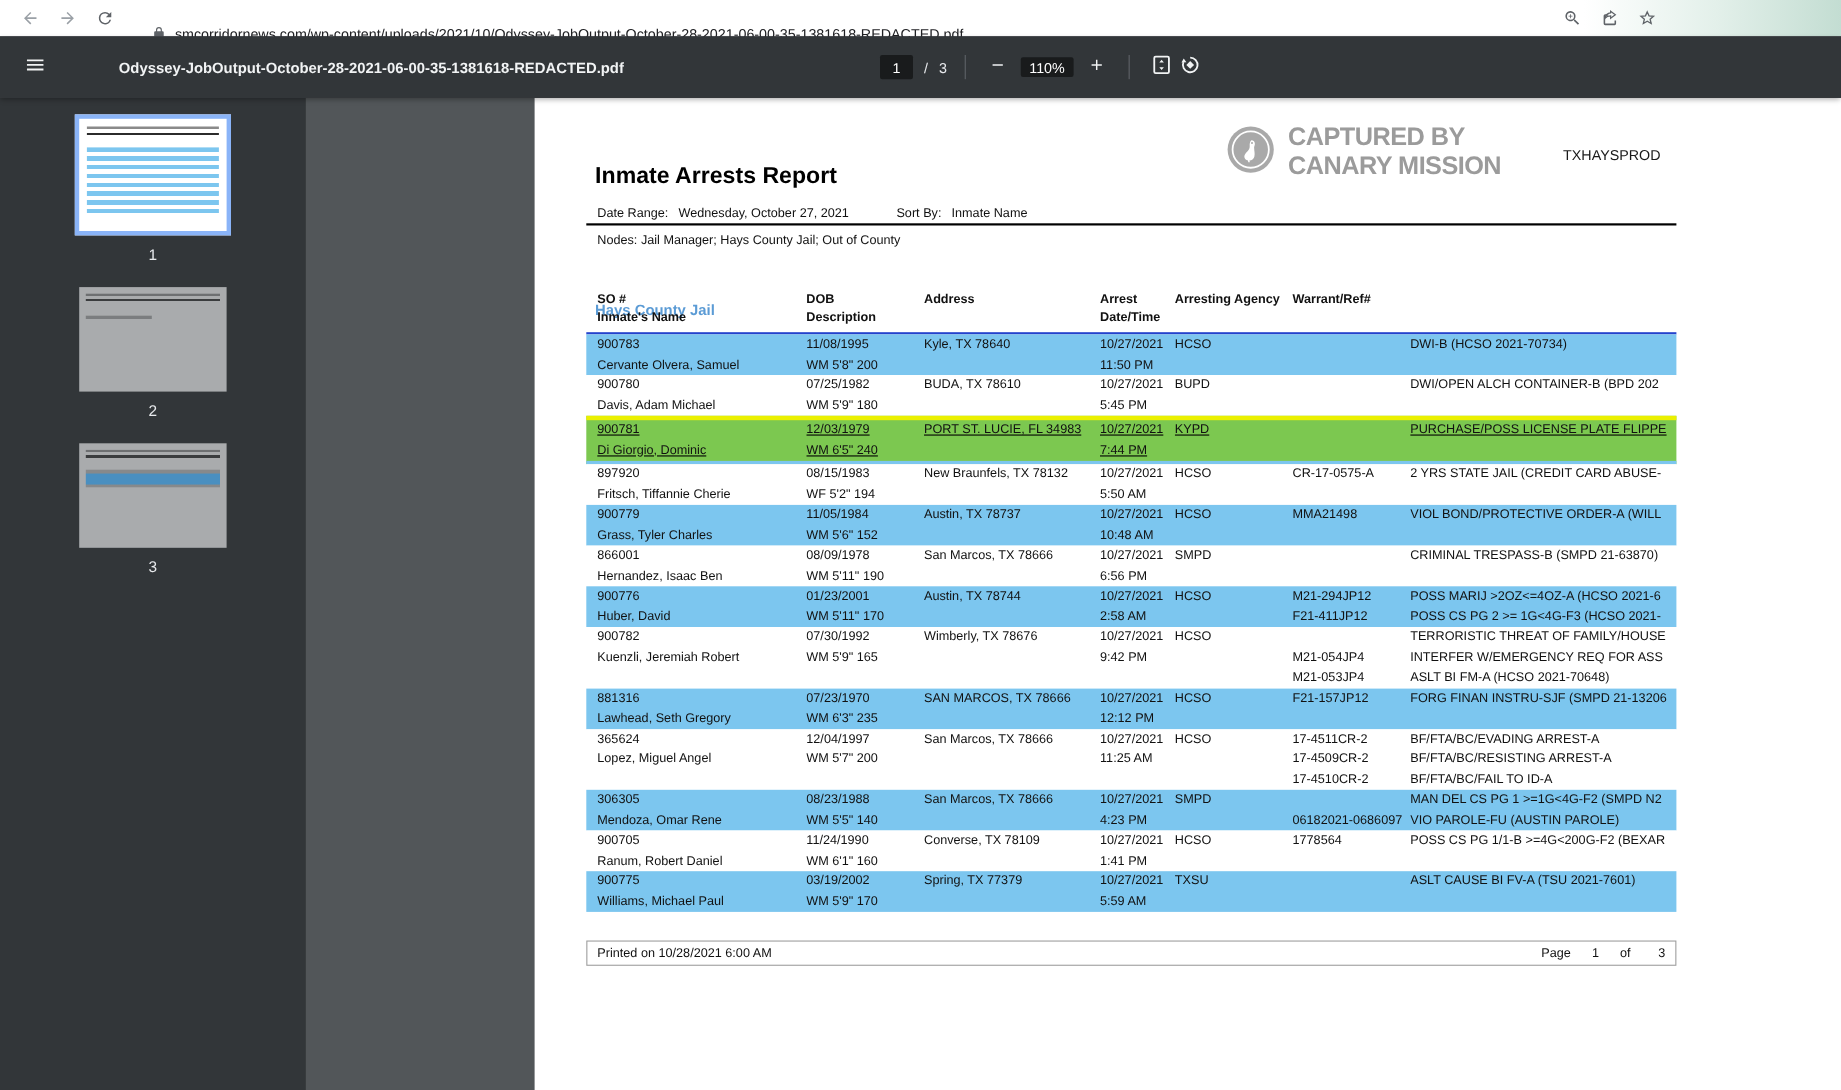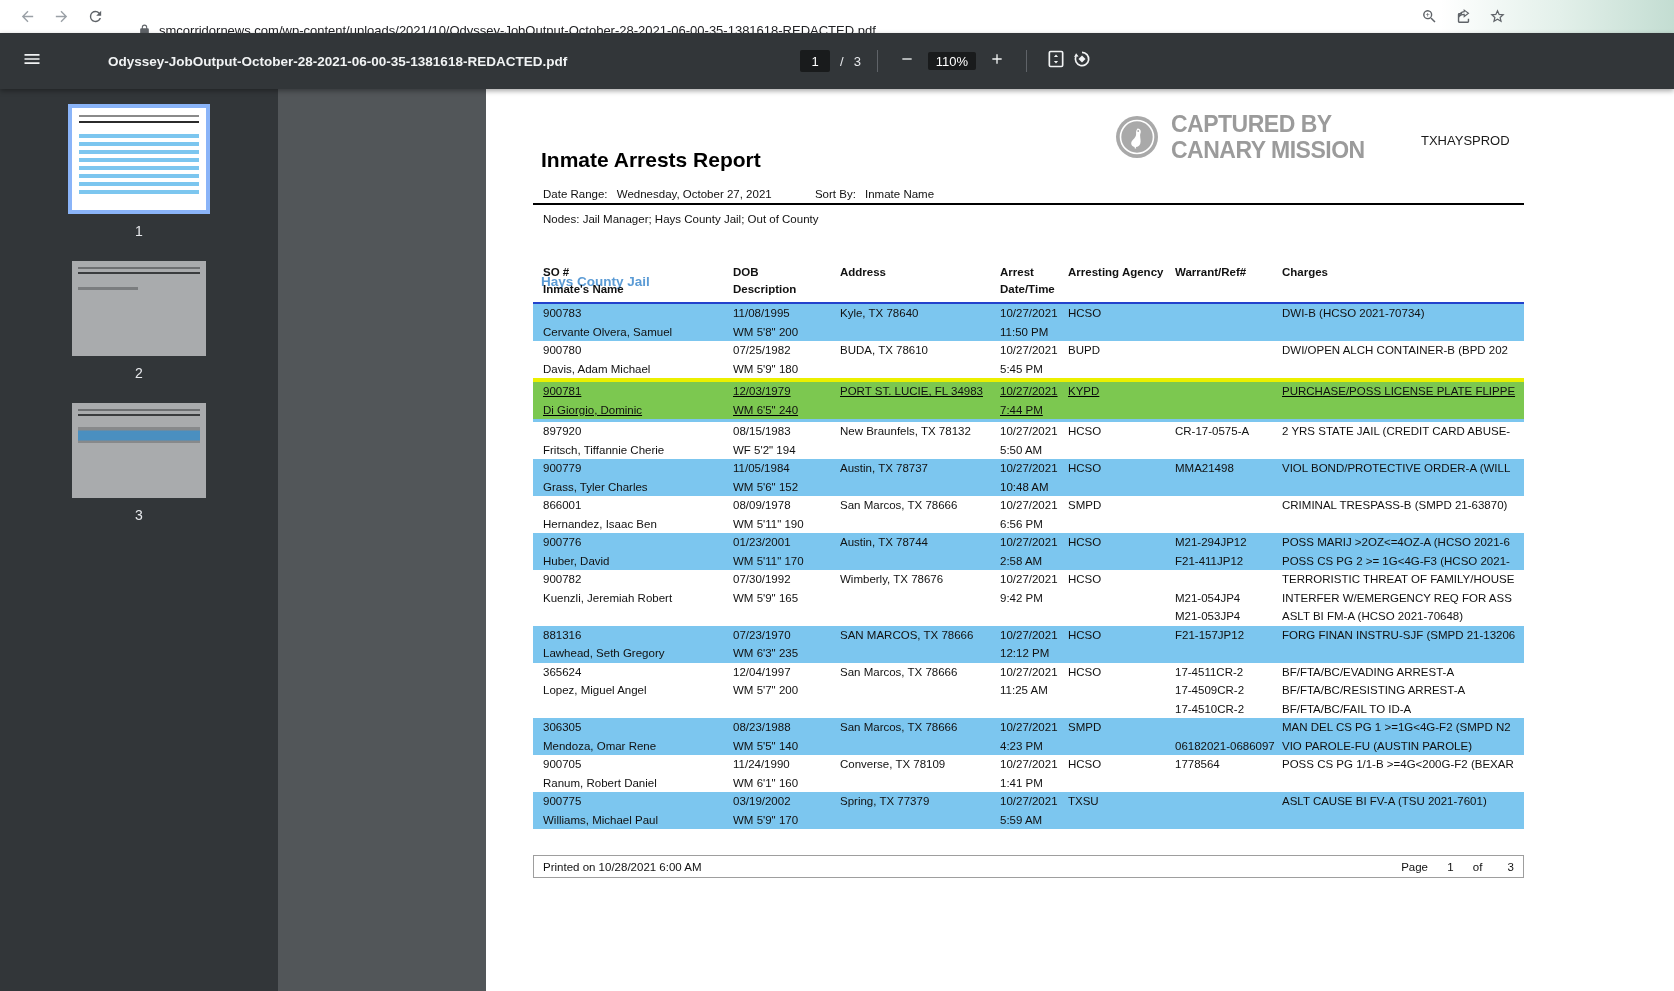--- a/index.html
+++ b/index.html
@@ -269,24 +269,20 @@
             <div>Date/Time</div>
           </div>
           <div class="hcell">
             <div>Arresting Agency</div>
             <div>&nbsp;</div>
           </div>
           <div class="hcell">
             <div>Warrant/Ref#</div>
             <div>&nbsp;</div>
           </div>
-          <div class="hcell">
-            <div>Charges</div>
-            <div>&nbsp;</div>
-          </div>
         </div>
       <div class="table-body">
           <div class="trow blue">
             <div class="cell c0">900783</div>
             <div class="cell c1">11/08/1995</div>
             <div class="cell c2">Kyle, TX 78640</div>
             <div class="cell c3">10/27/2021</div>
             <div class="cell c4">HCSO</div>
             <div class="cell c5"></div>
             <div class="cell c6">DWI-B (HCSO 2021-70734)</div>

